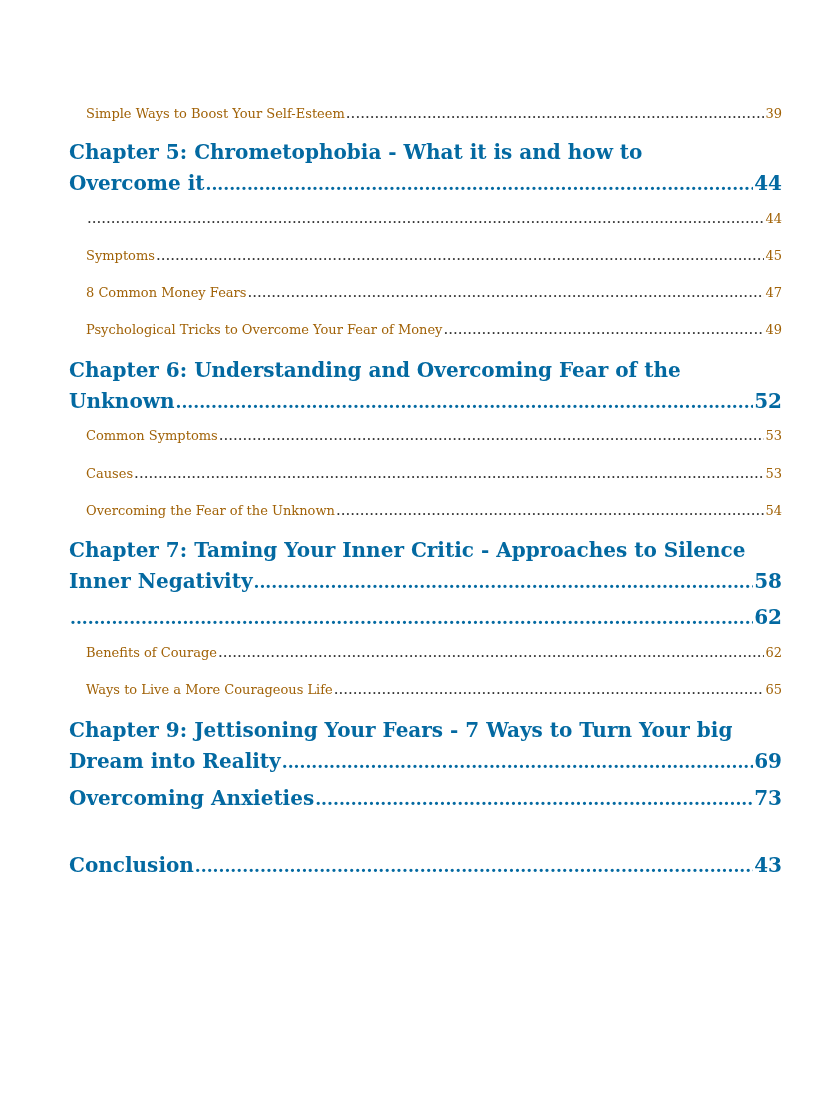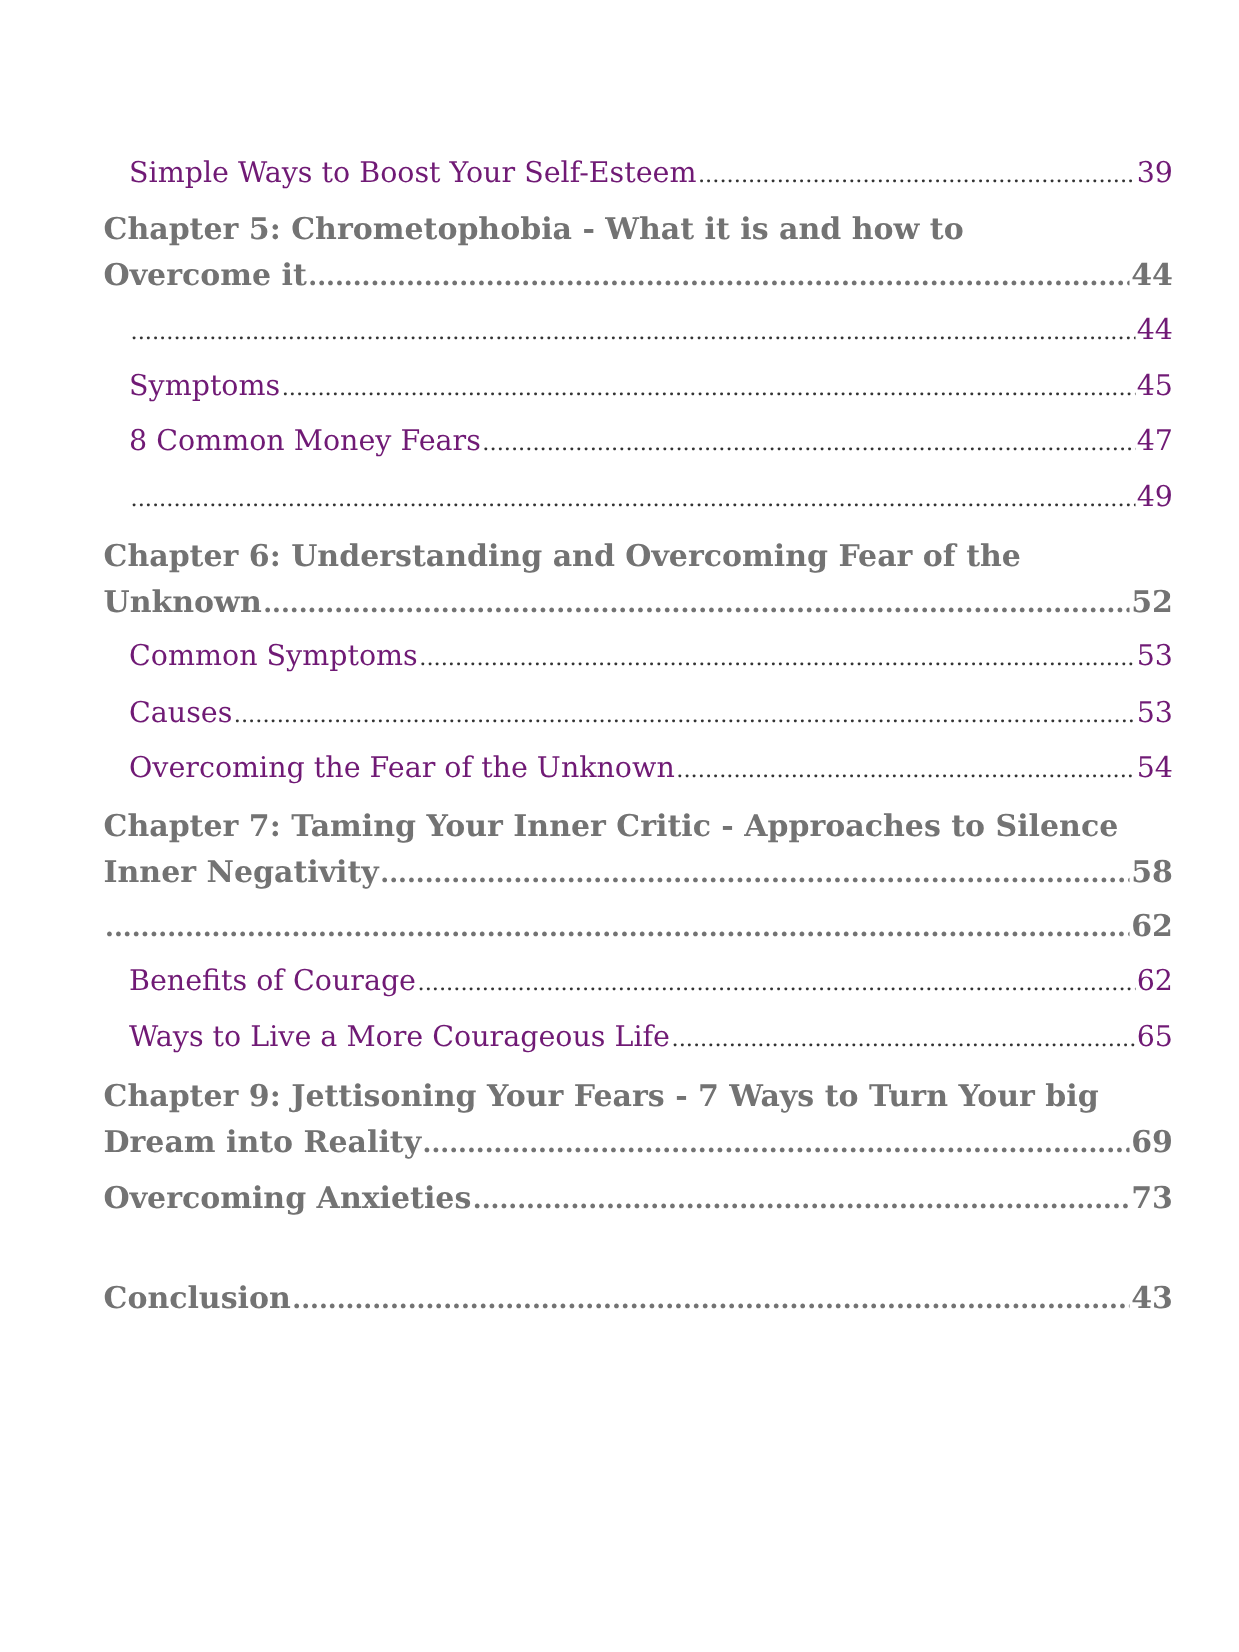--- a/index.html
+++ b/index.html
@@ -1,21 +1,21 @@
 <!DOCTYPE html>
 <html><head>
 <meta charset="utf-8">
 <style>
   html, body { margin: 0; padding: 0; background: #ffffff; }
   body { width: 826px; height: 1101px; position: relative; overflow: hidden; }
   .page { position: absolute; left: 0; top: 0; width: 826px; height: 1101px; background: #fff; }
   .toc { position: absolute; left: 69px; top: 0; width: 713px; }
   .entry { position: absolute; left: 0; width: 713px; color: #111; }
-  .sub { font-family: "DejaVu Serif", "Liberation Serif", serif; font-size: 19px; font-weight: normal; color: #701a75; }
-  .chap { font-family: "DejaVu Serif", "Liberation Serif", serif; font-size: 20px; font-weight: bold; color: #737373; }
+  .sub { font-family: "DejaVu Serif", "Liberation Serif", serif; font-size: 13px; font-weight: normal; color: #a16207; }
+  .chap { font-family: "DejaVu Serif", "Liberation Serif", serif; font-size: 20px; font-weight: bold; color: #0369a1; }
   .line { position: relative; height: 31px; display: flex; align-items: baseline; white-space: nowrap; }
   .sub .line { padding-left: 17px; }
   .title-text { flex: 0 0 auto; }
   .leader { flex: 1 1 auto; overflow: hidden; margin: 0 1px; letter-spacing: 0; }
   .leader::before { content: "........................................................................................................................................................................................................................"; }
   .sub .leader { font-size: 15px; color: #333; }
   .chap .leader { font-size: 17px; }
   .pnum { flex: 0 0 auto; text-align: right; }
 </style>
 </head>
@@ -61,20 +61,21 @@
     <div class="entry sub" style="top:283px">
       <div class="line">
         <span class="title-text">8 Common Money Fears</span>
         <span class="leader"></span>
         <span class="pnum">47</span>
       </div>
     </div>
 
     <div class="entry sub" style="top:320px">
       <div class="line">
+        <span class="title-text">Psychological Tricks to Overcome Your Fear of Money</span>
         <span class="leader"></span>
         <span class="pnum">49</span>
       </div>
     </div>
 
     <div class="entry chap" style="top:358px">
       <div class="line">
         <span class="title-text">Chapter 6: Understanding and Overcoming Fear of the</span>
       </div>
       <div class="line">

